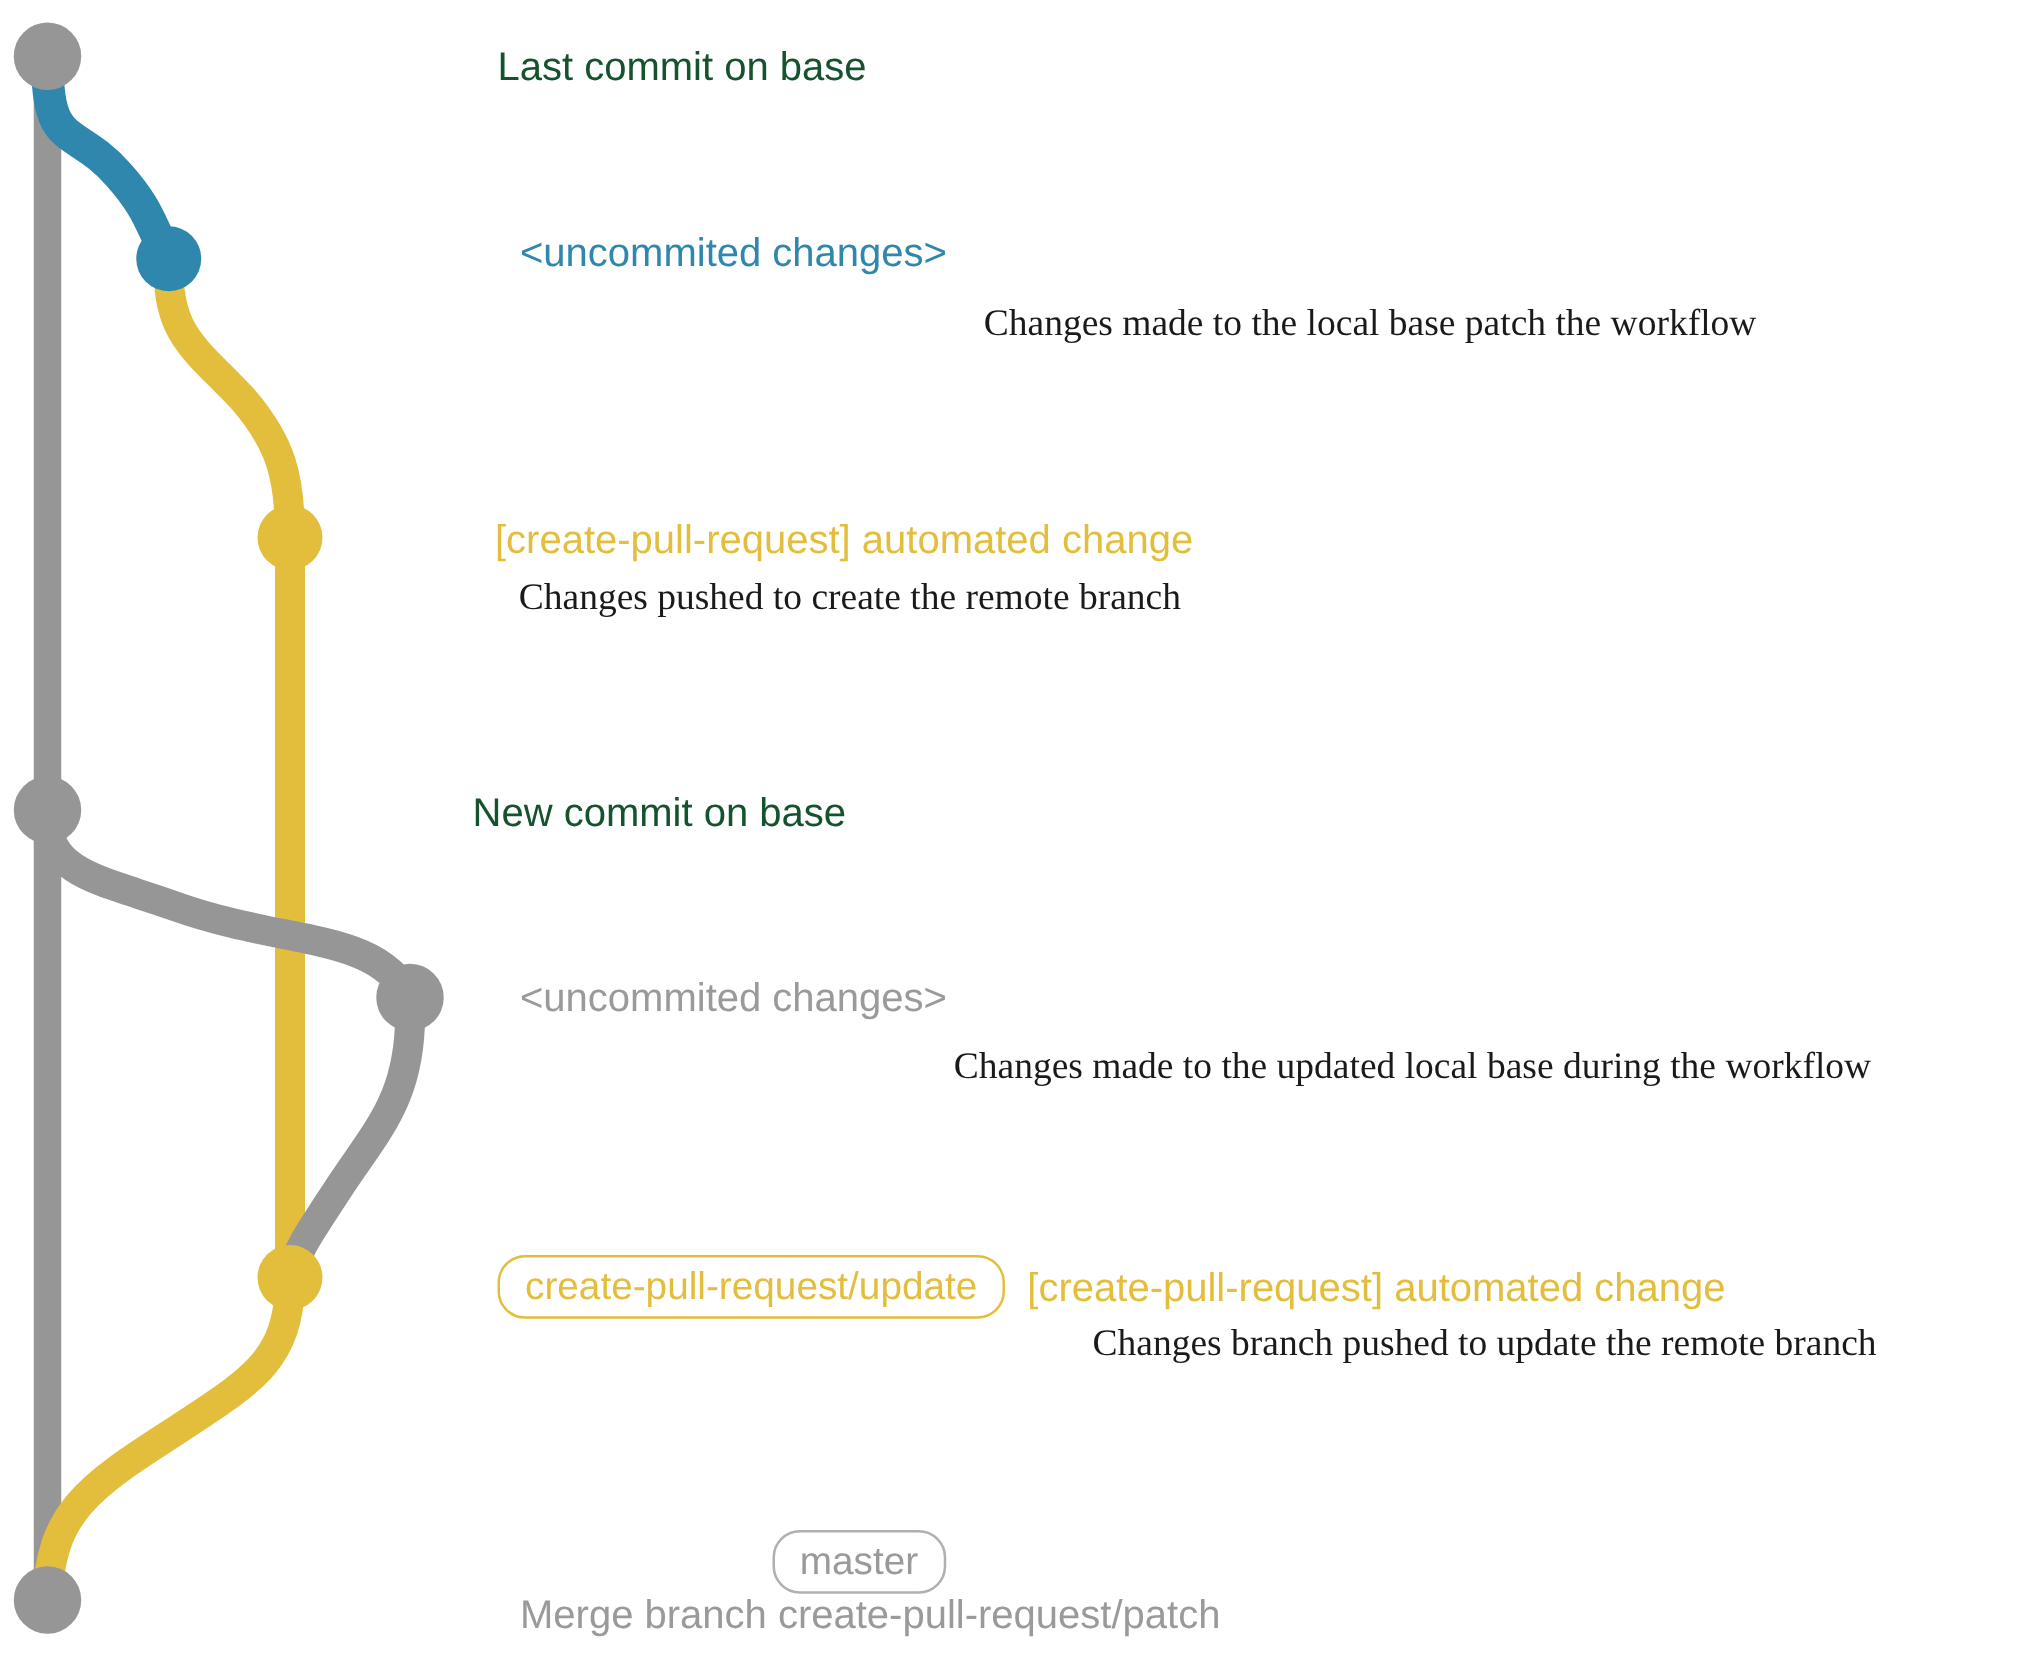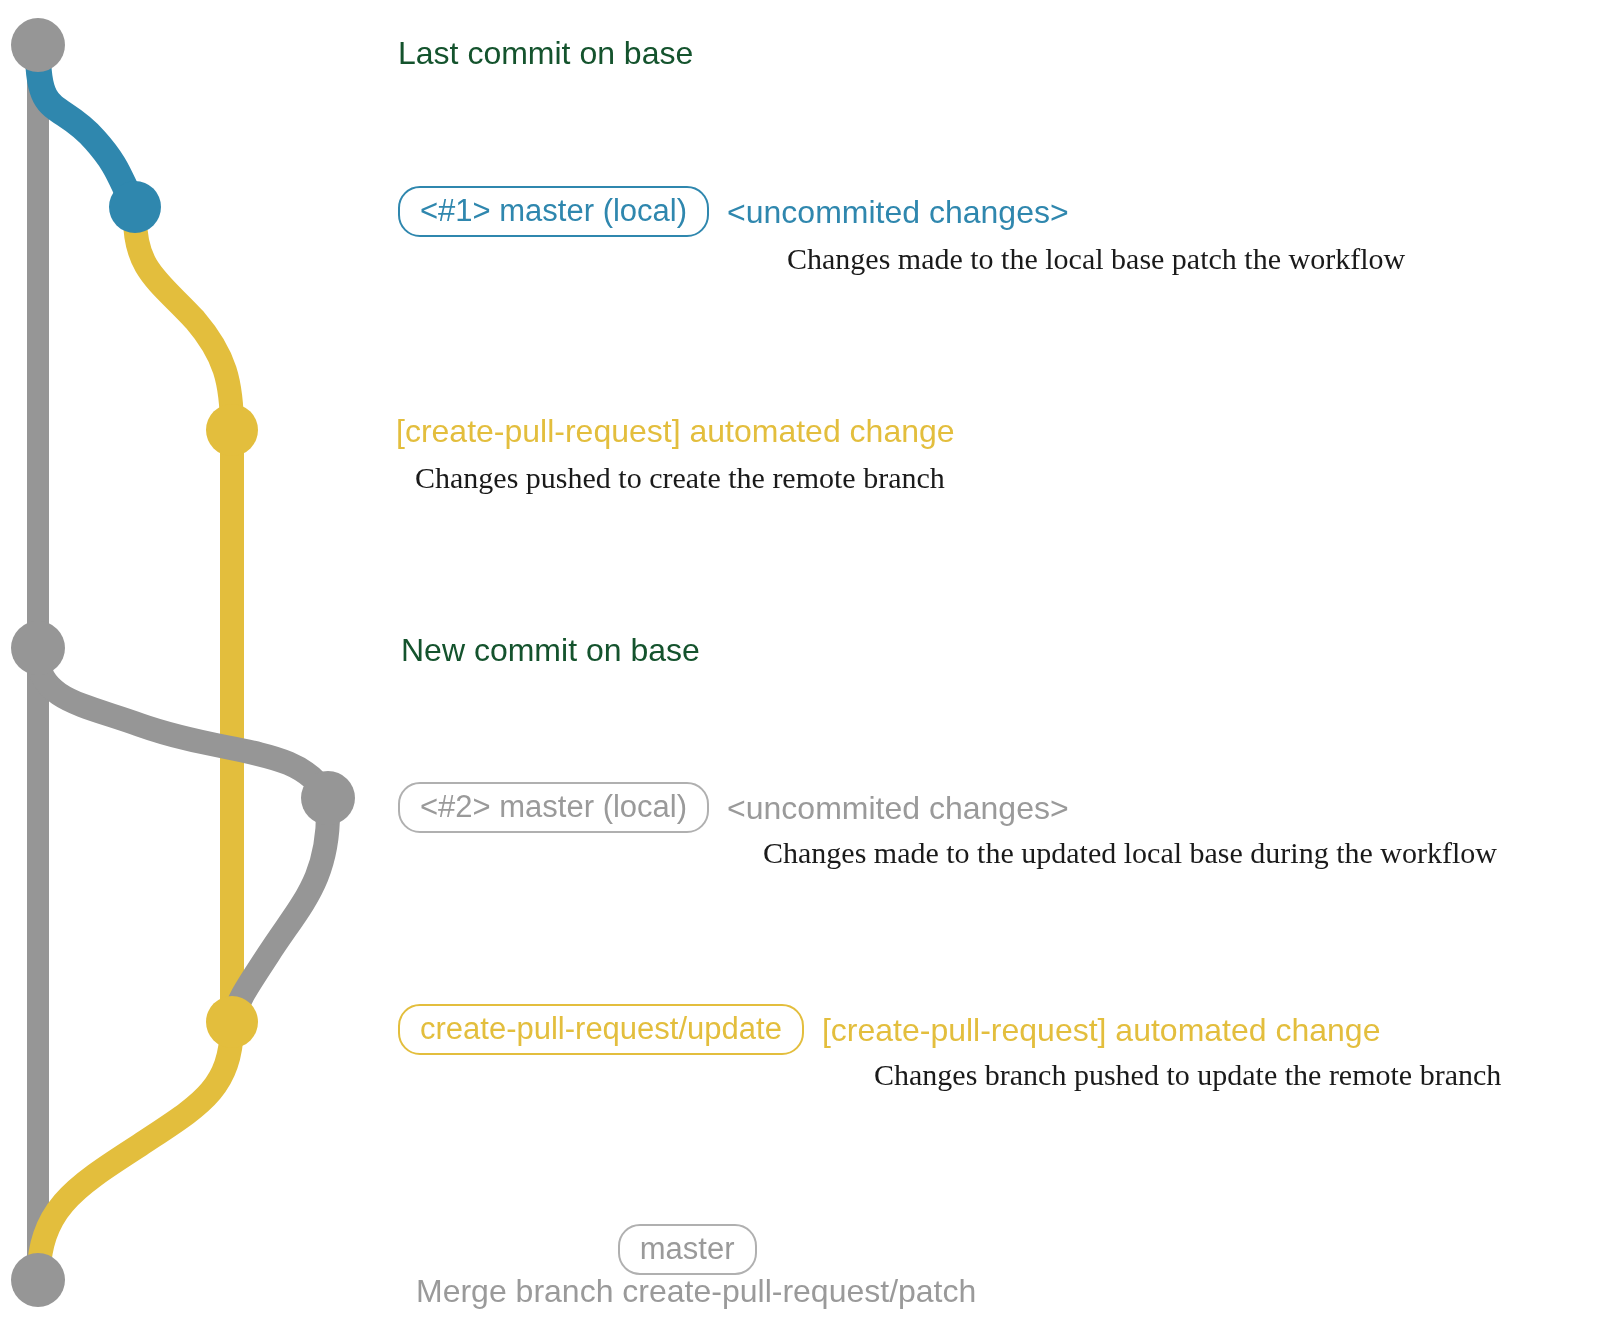--- a/index.html
+++ b/index.html
@@ -80,32 +80,30 @@
   <circle cx="232" cy="430" r="26" fill="#e3be3d"></circle>
   <circle cx="38" cy="648" r="27" fill="#969696"></circle>
   <circle cx="328" cy="798" r="27" fill="#969696"></circle>
   <circle cx="232" cy="1022" r="26" fill="#e3be3d"></circle>
   <circle cx="38" cy="1280" r="27" fill="#969696"></circle>
 </svg>
 
 <div class="headline" style="left:398px; top:37px;">Last commit on base</div>
 
 <div class="row" style="left:398px; top:186px;">
-  <span class="badge blue">&lt;#1&gt; master (local)</span>
   <span class="msg blue">&lt;uncommited changes&gt;</span>
 </div>
 <div class="desc" style="left:787px; top:244px;">Changes made to the local base patch the workflow</div>
 
 <div class="headline yellow" style="left:396px; top:415px;">[create-pull-request] automated change</div>
 <div class="desc" style="left:415px; top:463px;">Changes pushed to create the remote branch</div>
 
-<div class="headline" style="left:401px; top:634px;">New commit on base</div>
+<div class="headline" style="left:378px; top:634px;">New commit on base</div>
 
 <div class="row" style="left:398px; top:782px;">
-  <span class="badge gray">&lt;#2&gt; master (local)</span>
   <span class="msg gray">&lt;uncommited changes&gt;</span>
 </div>
 <div class="desc" style="left:763px; top:838px;">Changes made to the updated local base during the workflow</div>
 
 <div class="row" style="left:398px; top:1004px;">
   <span class="badge yellow">create-pull-request/update</span>
   <span class="msg yellow">[create-pull-request] automated change</span>
 </div>
 <div class="desc" style="left:874px; top:1060px;">Changes branch pushed to update the remote branch</div>
 

